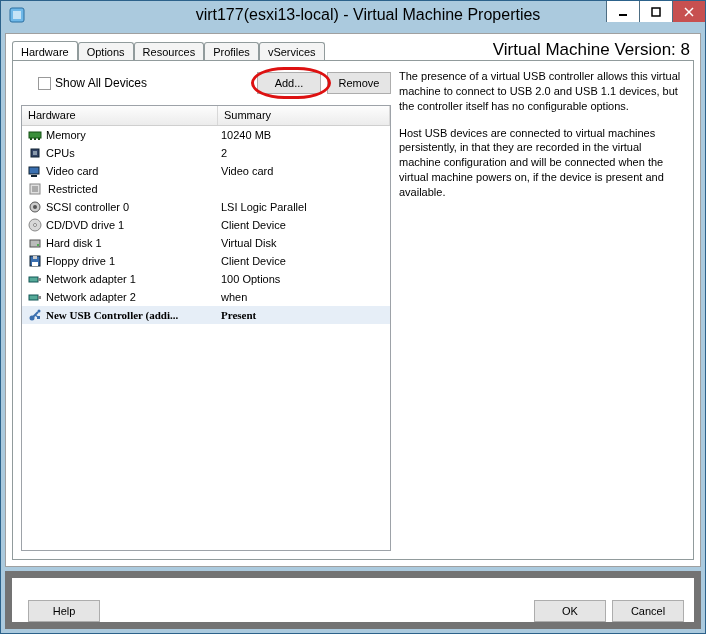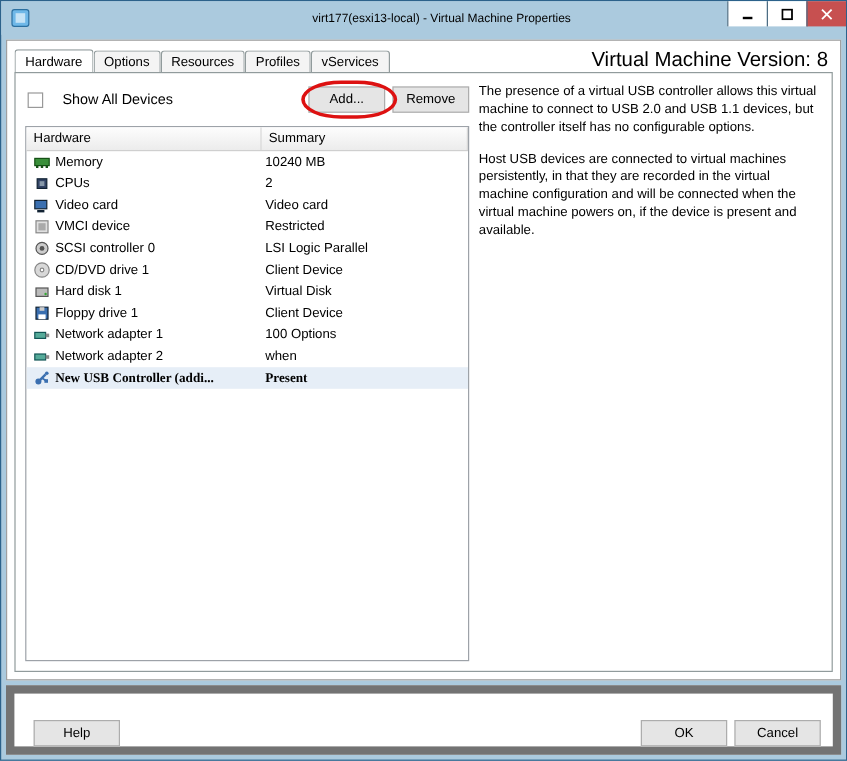--- a/index.html
+++ b/index.html
@@ -14,21 +14,21 @@
   .titlebar {
     height: 28px; background: #abcade;
     display: flex; align-items: center;
     position: relative;
   }
   .titlebar-icon {
     width: 18px; height: 18px; margin: 0 5px 0 7px;
     display:flex;align-items:center;justify-content:center;
   }
   .title-text {
-    flex: 1; text-align: center; font-size: 10px; color: #000;
+    flex: 1; text-align: center; font-size: 16px; color: #000;
   }
   .win-controls {
     position: absolute; right: 0; top: 0; display: flex; height: 21px;
   }
   .win-btn {
     width: 33px; height: 21px; display:flex;align-items:center;justify-content:center;
     border-left: 1px solid #4d6d83;
     background: #fff; font-size: 11px;
   }
   .win-btn.close { background: #c75050; color: #fff; }
@@ -66,22 +66,22 @@
     display: flex; padding: 8px;
     gap: 8px;
   }
   .left-col { width: 370px; display:flex; flex-direction:column; }
   .right-col { flex: 1; font-size: 11px; color: #000; line-height: 1.35; padding-right: 4px; }
   .top-controls {
     display: flex; align-items: center; height: 28px; gap: 6px;
     margin-bottom: 8px;
   }
   .checkbox {
-    display:flex; align-items:center; font-size: 12px; gap: 16px;
-    margin-left: 2px;
+    display:flex; align-items:center; font-size: 12px; gap: 4px;
+    margin-left: 17px;
   }
   .checkbox-box {
     width: 13px; height: 13px; border: 1px solid #999; background:#fff;
   }
   .spacer { flex: 1; }
   .btn {
     height: 22px; min-width: 64px; padding: 0 10px;
     background: #e5e5e5; border: 1px solid #adadad;
     font-size: 11px; color: #000;
     display:inline-flex;align-items:center;justify-content:center;
@@ -220,21 +220,20 @@
                 <span class="hw">Video card</span>
                 <span class="sum">Video card</span>
               </div>
               <div class="row">
                 <span class="icon">
                   <svg width="14" height="14">
                     <rect x="2" y="2" width="10" height="10" fill="#e0e0e0" stroke="#888"></rect>
                     <rect x="4" y="4" width="6" height="6" fill="#aaa"></rect>
                   </svg>
                 </span>
-                <span class="hw">VMCI device</span>
                 <span class="sum">Restricted</span>
               </div>
               <div class="row">
                 <span class="icon">
                   <svg width="14" height="14">
                     <circle cx="7" cy="7" r="5" fill="#ccc" stroke="#555"></circle>
                     <circle cx="7" cy="7" r="2" fill="#555"></circle>
                   </svg>
                 </span>
                 <span class="hw">SCSI controller 0</span>

